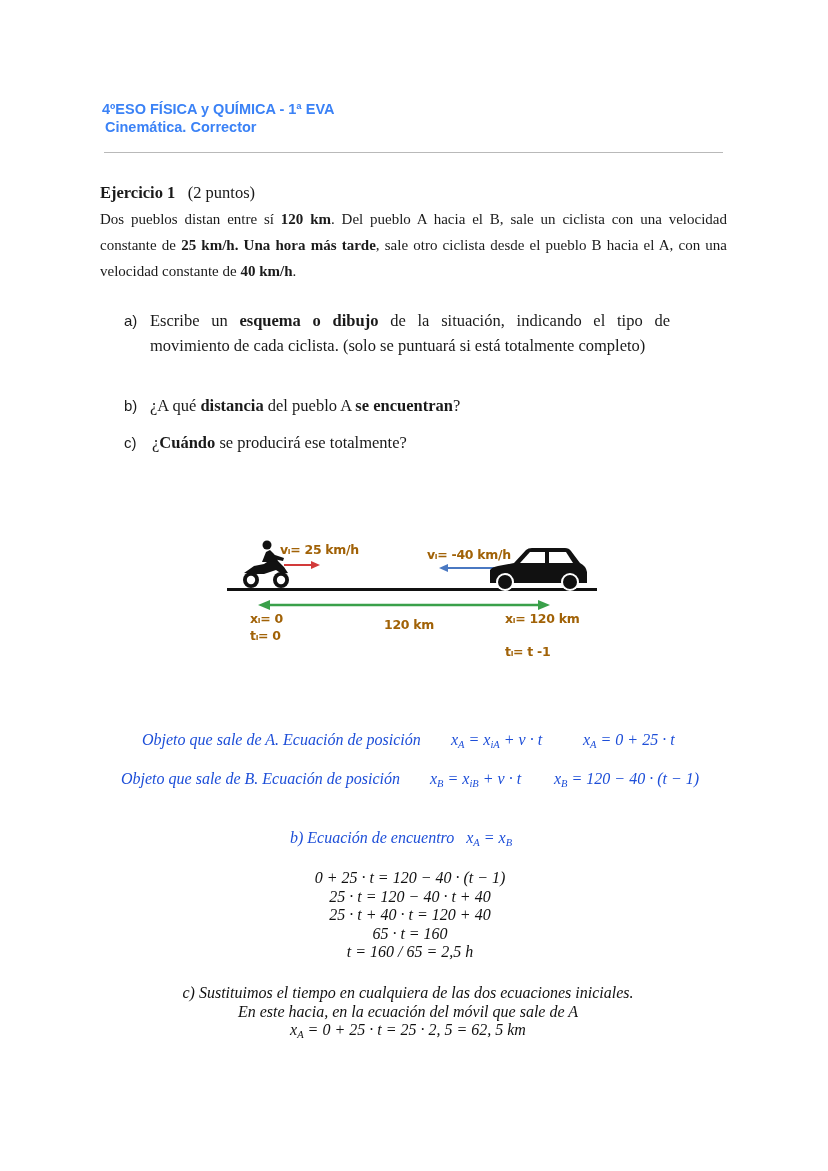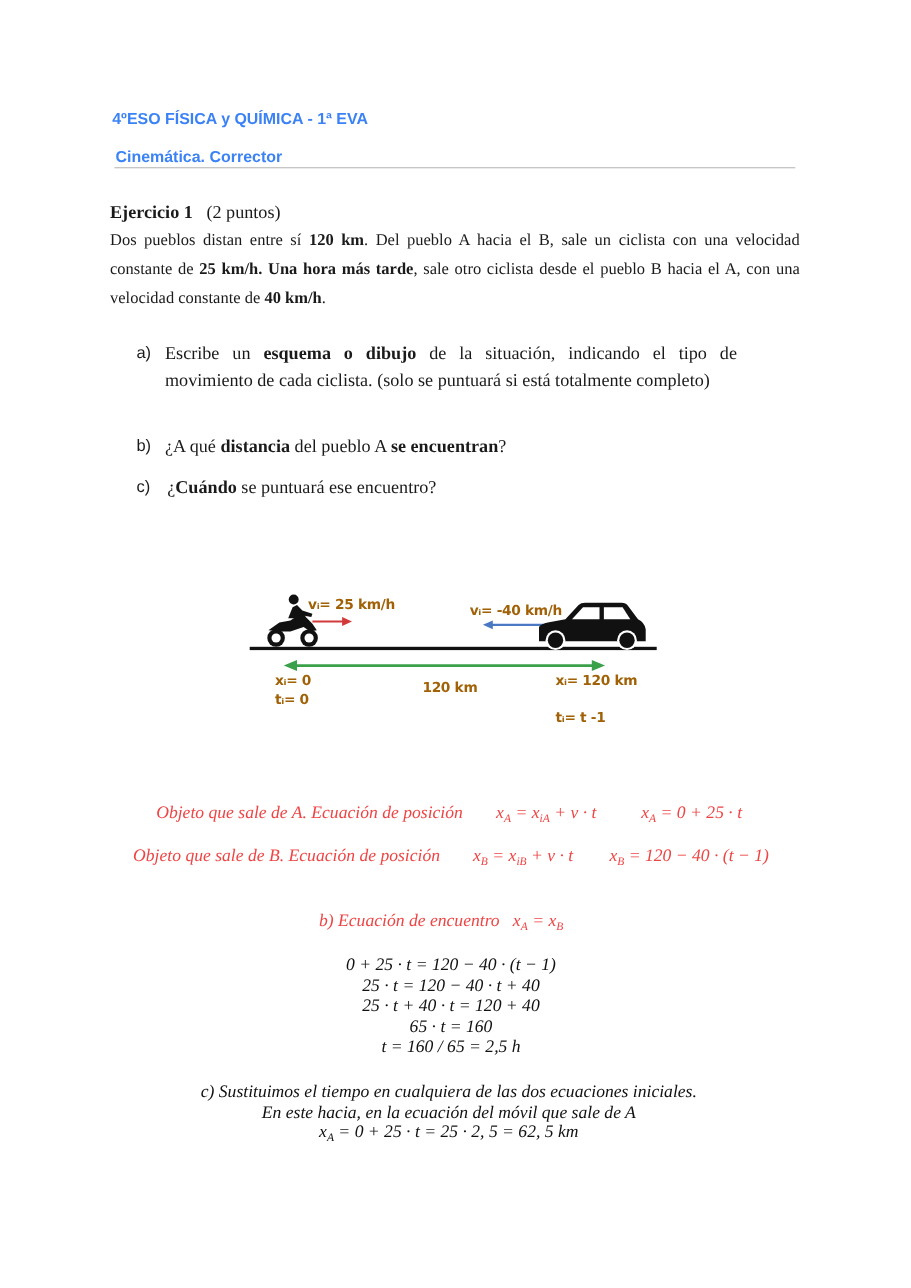--- a/index.html
+++ b/index.html
@@ -1,38 +1,38 @@
 <!DOCTYPE html>
 <html><head>
   <meta charset="utf-8">
   <style>
     * { box-sizing: border-box; margin: 0; padding: 0; }
     html, body { width: 828px; height: 1171px; background: #ffffff; }
     body { position: relative; font-family: "Liberation Serif", serif; color: #1a1a1a; overflow: hidden; }
 
     .header { position: absolute; left: 102px; top: 100px; font-family: "Liberation Sans", sans-serif; font-weight: bold; color: #3b82f6; }
     .header .title { font-size: 14.5px; line-height: 18px; }
-    .header .subtitle { font-size: 14.5px; line-height: 18px; margin-left: 3px; margin-top: 16px; }
+    .header .subtitle { font-size: 14.5px; line-height: 18px; margin-left: 3px; }
     .rule { position: absolute; left: 104px; top: 152px; width: 619px; height: 1px; background: #b9b9b9; }
 
     .ex-head { position: absolute; left: 100px; top: 182px; font-size: 16.5px; line-height: 22px; }
     .ex-head b { font-weight: bold; }
     .ex-body { position: absolute; left: 100px; top: 206px; width: 627px; font-size: 15px; line-height: 26px; text-align: justify; }
     .ex-body b { font-weight: bold; }
 
     .q { position: absolute; left: 124px; font-size: 16.5px; line-height: 24.5px; }
     .q .lbl { position: absolute; left: 0; top: 0; font-family: "Liberation Sans", sans-serif; font-size: 15px; }
     .q .txt { position: absolute; left: 26px; top: 0; width: 520px; text-align: justify; text-align-last: left; }
     .q .txt b { font-weight: bold; }
 
     .diagram { position: absolute; left: 220px; top: 530px; width: 390px; height: 130px; }
     .diagram svg { width: 390px; height: 130px; display: block; }
     .dlabel { position: absolute; font-family: "DejaVu Sans", sans-serif; font-weight: bold; font-size: 12.5px; color: #a16207; letter-spacing: -0.3px; white-space: nowrap; }
 
-    .eq-line { position: absolute; font-family: "Liberation Serif", serif; font-size: 16px; white-space: nowrap; color: #ef4444; }
+    .eq-line { position: absolute; font-family: "Liberation Serif", serif; font-size: 16px; white-space: nowrap; color: #1d4ed8; }
     .eq-line i { font-style: italic; }
     .math { font-style: italic; }
     .sub { font-size: 10.5px; vertical-align: -3px; font-style: italic; }
 
     .center-block { position: absolute; left: 0; width: 828px; text-align: center; font-size: 16px; color: #111; }
     .center-block .row { line-height: 18.5px; white-space: nowrap; }
   </style>
 </head>
 <body>
 
@@ -54,21 +54,21 @@
   <div class="txt"><span>Escribe un </span><b>esquema o dibujo</b><span> de la situación, indicando el tipo de movimiento de cada ciclista. (solo se puntuará si está totalmente completo)</span></div>
 </div>
 
 <div class="q" style="top:394px; width:560px; height:25px;">
   <span class="lbl">b)</span>
   <div class="txt"><span>¿A qué </span><b>distancia</b><span> del pueblo A </span><b>se encuentran</b><span>?</span></div>
 </div>
 
 <div class="q" style="top:431px; width:560px; height:25px;">
   <span class="lbl">c)</span>
-  <div class="txt" style="left:28px;"><span>¿</span><b>Cuándo</b><span> se puntuará ese encuentro?</span></div>
+  <div class="txt" style="left:28px;"><span>¿</span><b>Cuándo</b><span> se producirá ese totalmente?</span></div>
 </div>
 
 <div class="diagram">
   <svg viewBox="0 0 390 130" xmlns="http://www.w3.org/2000/svg">
 
     <rect x="7" y="58" width="370" height="3" fill="#111"></rect>
 
     <g>
       <circle cx="31" cy="50" r="8" fill="#111"></circle>
       <circle cx="31" cy="50" r="4.2" fill="#fff"></circle>

